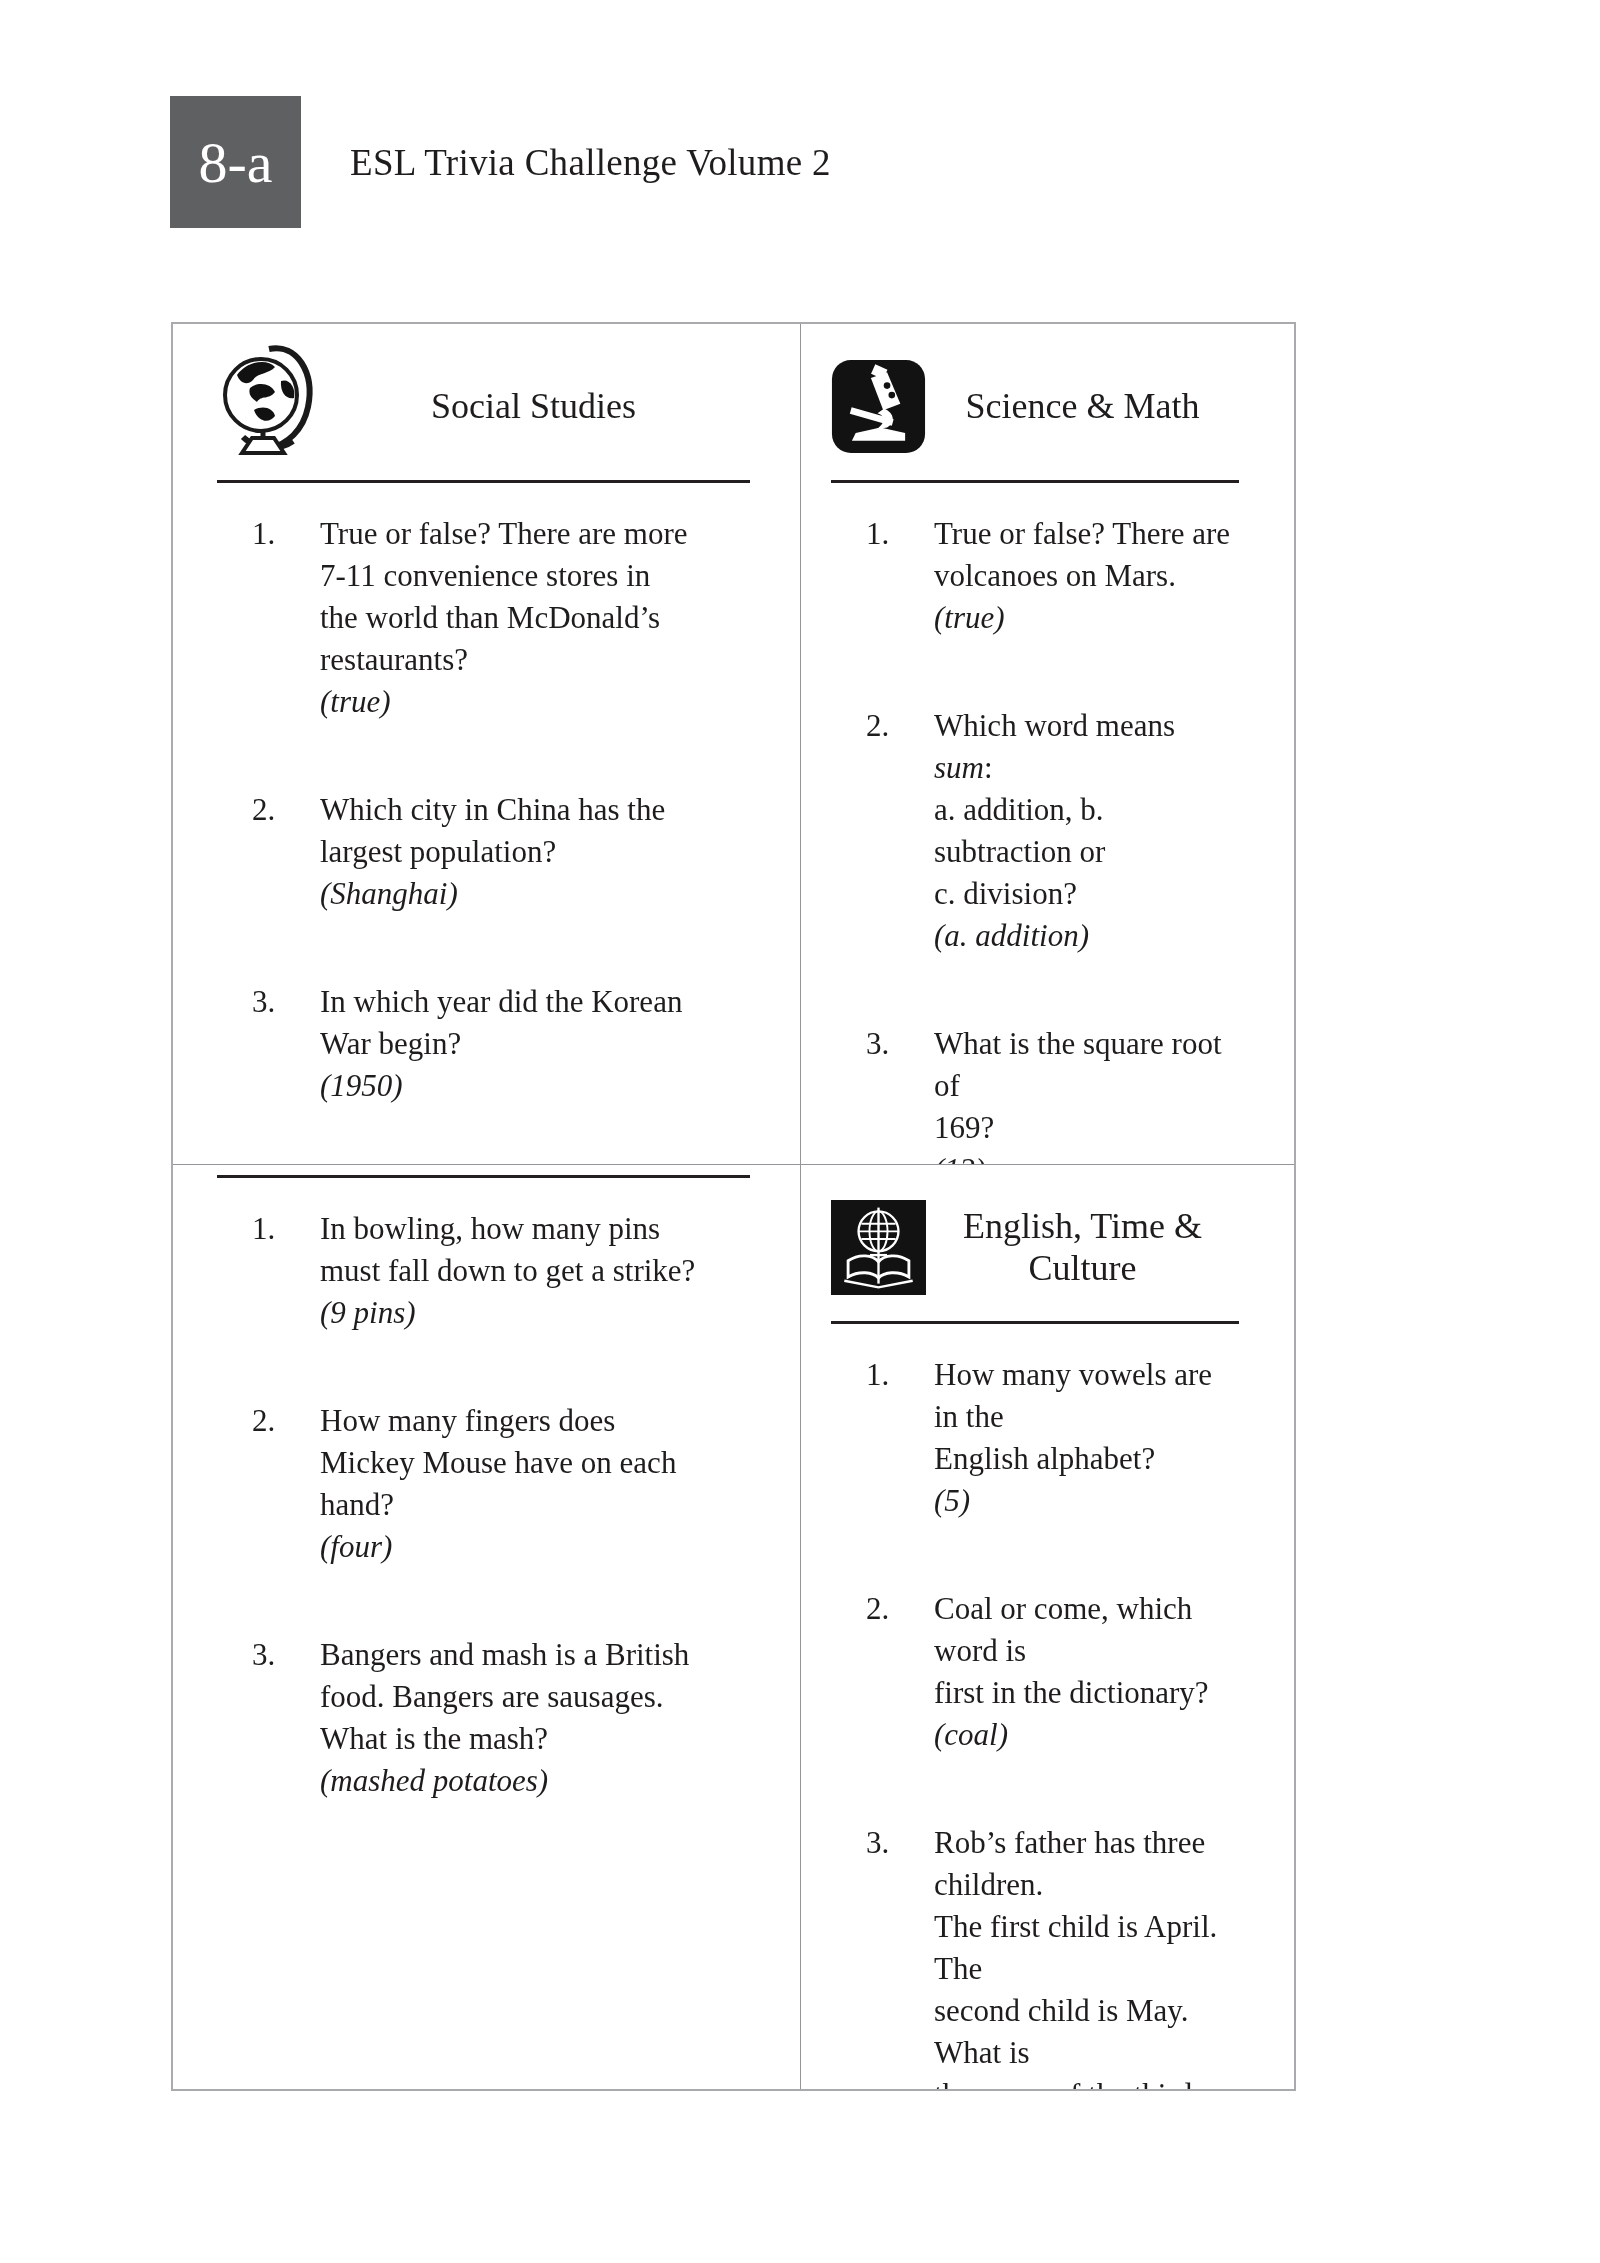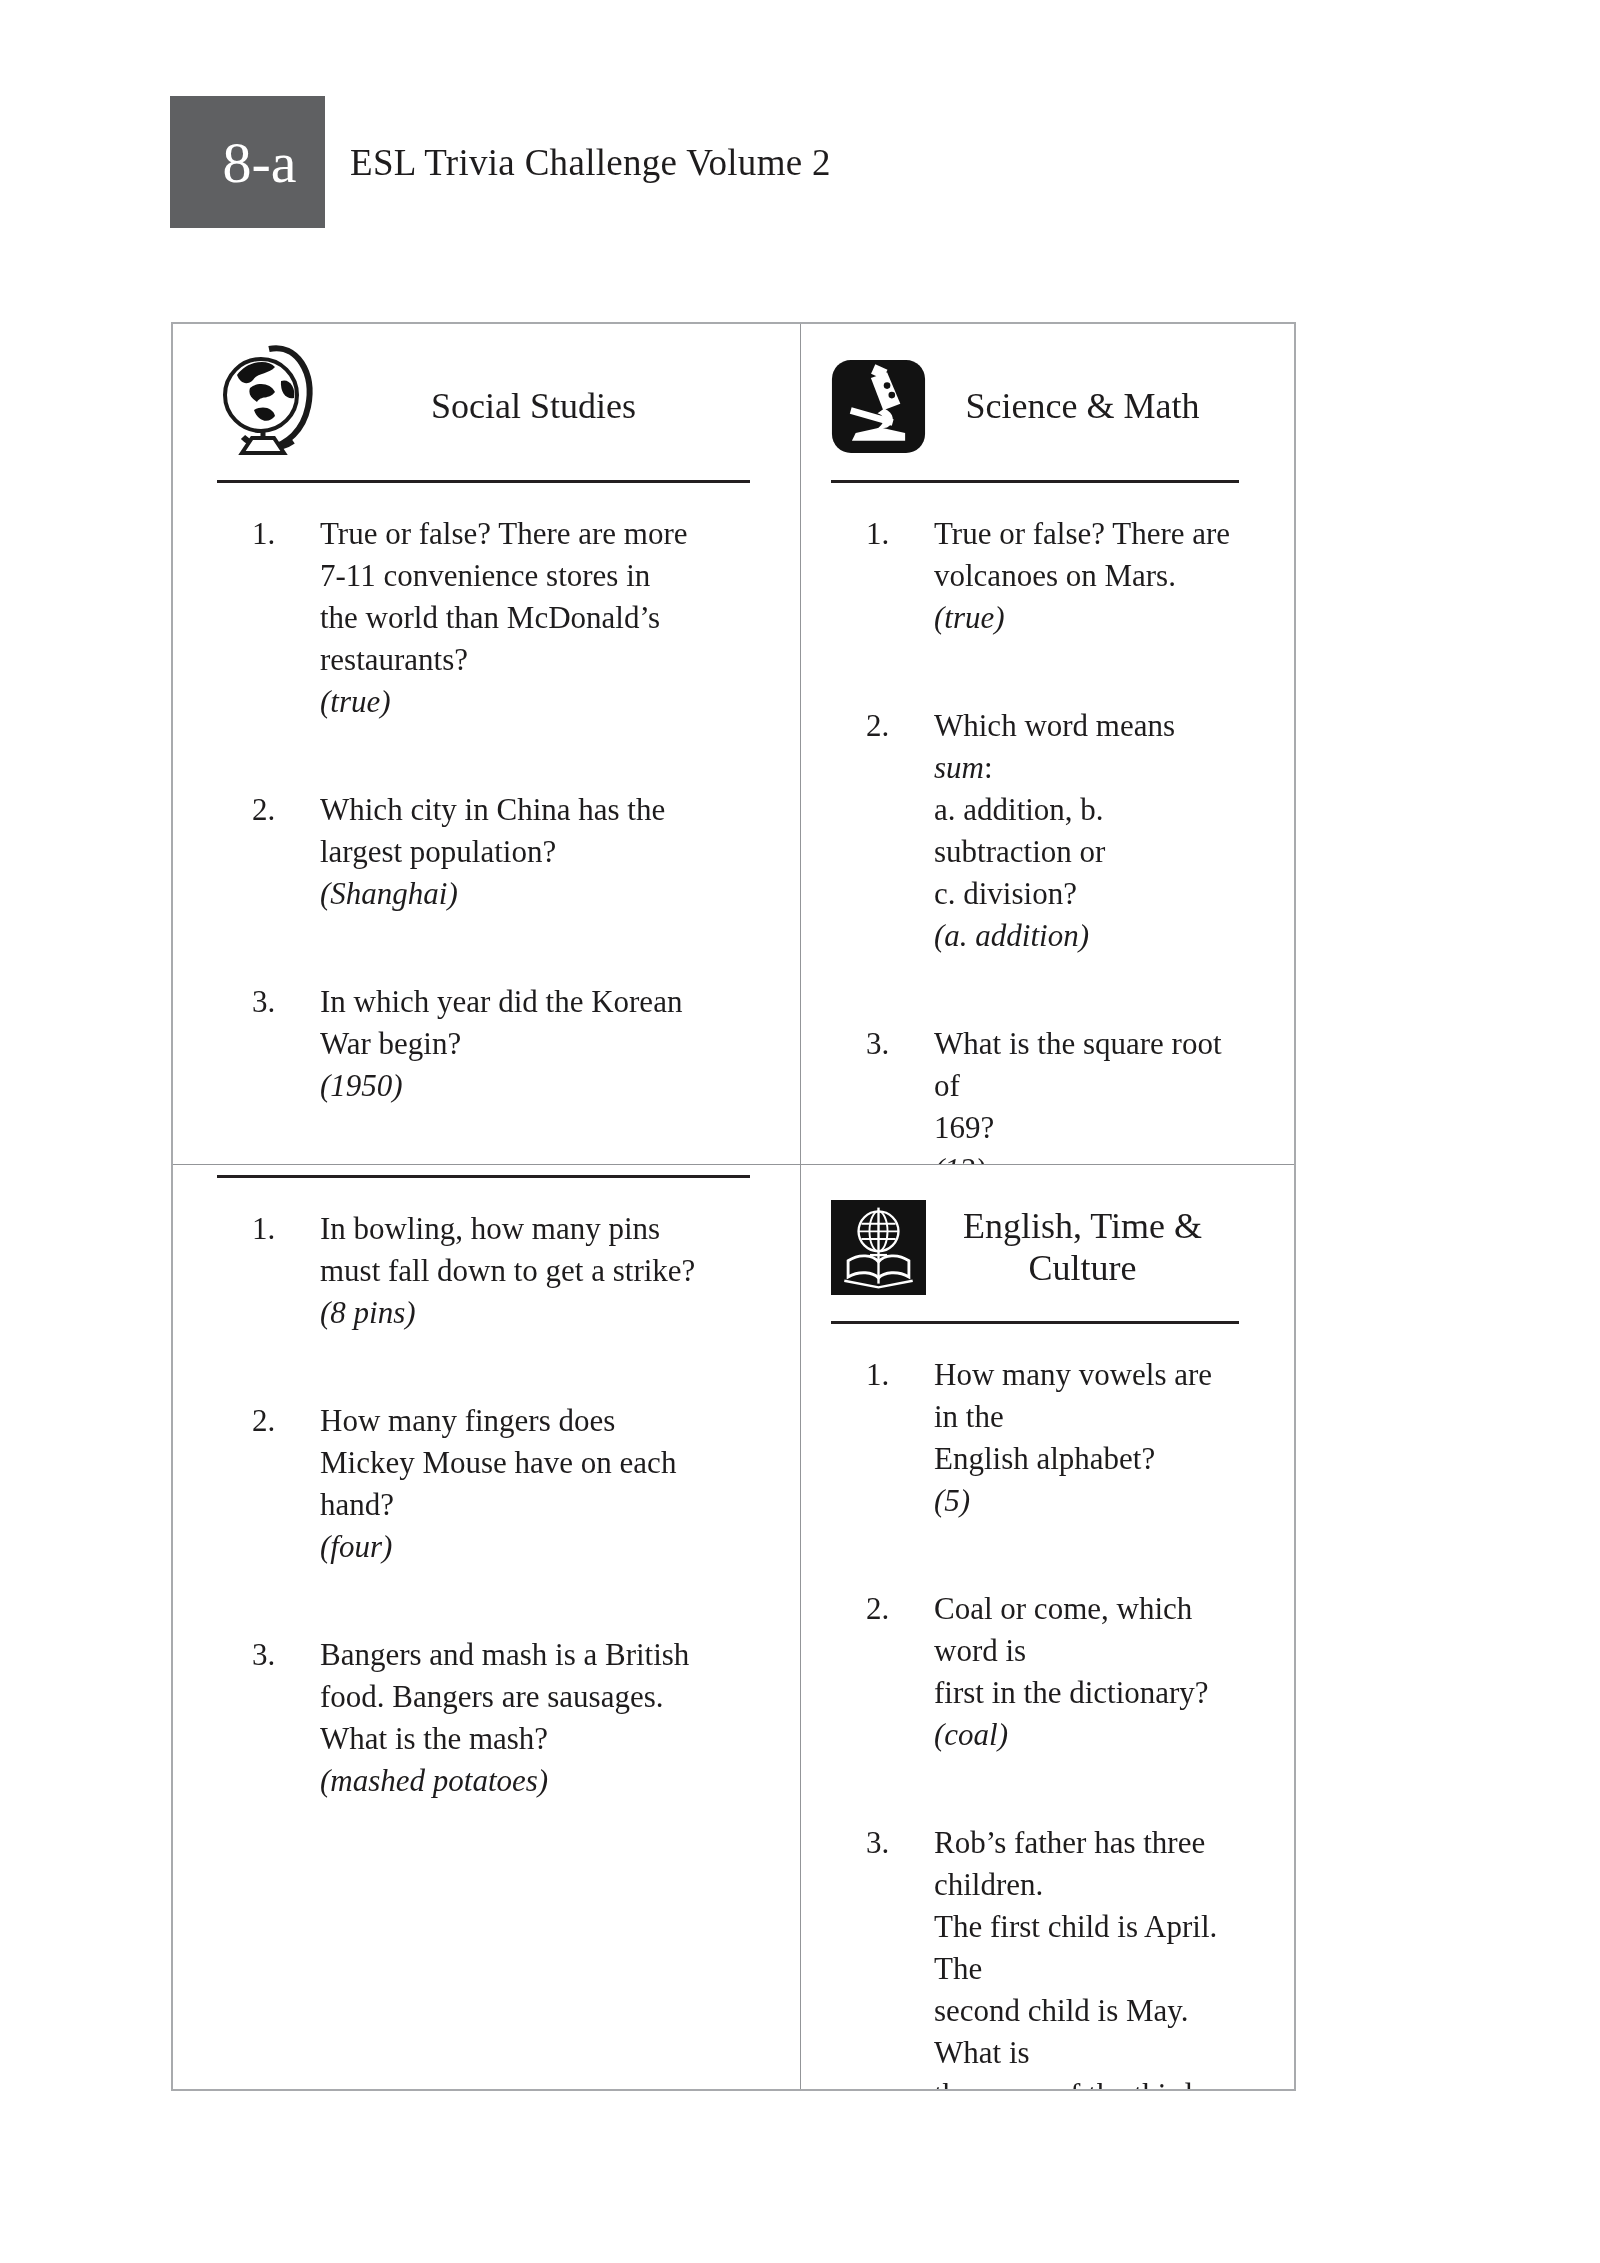--- a/index.html
+++ b/index.html
@@ -10,21 +10,20 @@
     color:#1e1c1d;
   }
 
   
   .header-tab {
     position:absolute; left:170px; top:96px;
     width:131px; height:132px;
     background:#5f6062; color:#ffffff;
     display:flex; align-items:center; justify-content:center;
     font-size:58px;
-    padding-left:24px;
   }
   .header-title {
     position:absolute; left:350px; top:96px; height:132px;
     display:flex; align-items:center;
     font-size:37px; letter-spacing:.3px;
   }
 
   
   .main-box {
     position:absolute; left:171px; top:322px;
@@ -147,21 +146,21 @@
     </ol>
   </section>
 
   <section class="quad col-left">
     <div class="rule"></div>
     <ol class="questions">
       <li class="question">
         <span class="qnum">1.</span>
         <div class="qbody">
           <div class="qtext">In bowling, how many pins<br>must fall down to get a strike?</div>
-          <div class="qanswer">(8 pins)</div>
+          <div class="qanswer">(9 pins)</div>
         </div>
       </li>
       <li class="question">
         <span class="qnum">2.</span>
         <div class="qbody">
           <div class="qtext">How many fingers does<br>Mickey Mouse have on each<br>hand?</div>
           <div class="qanswer">(four)</div>
         </div>
       </li>
       <li class="question">

